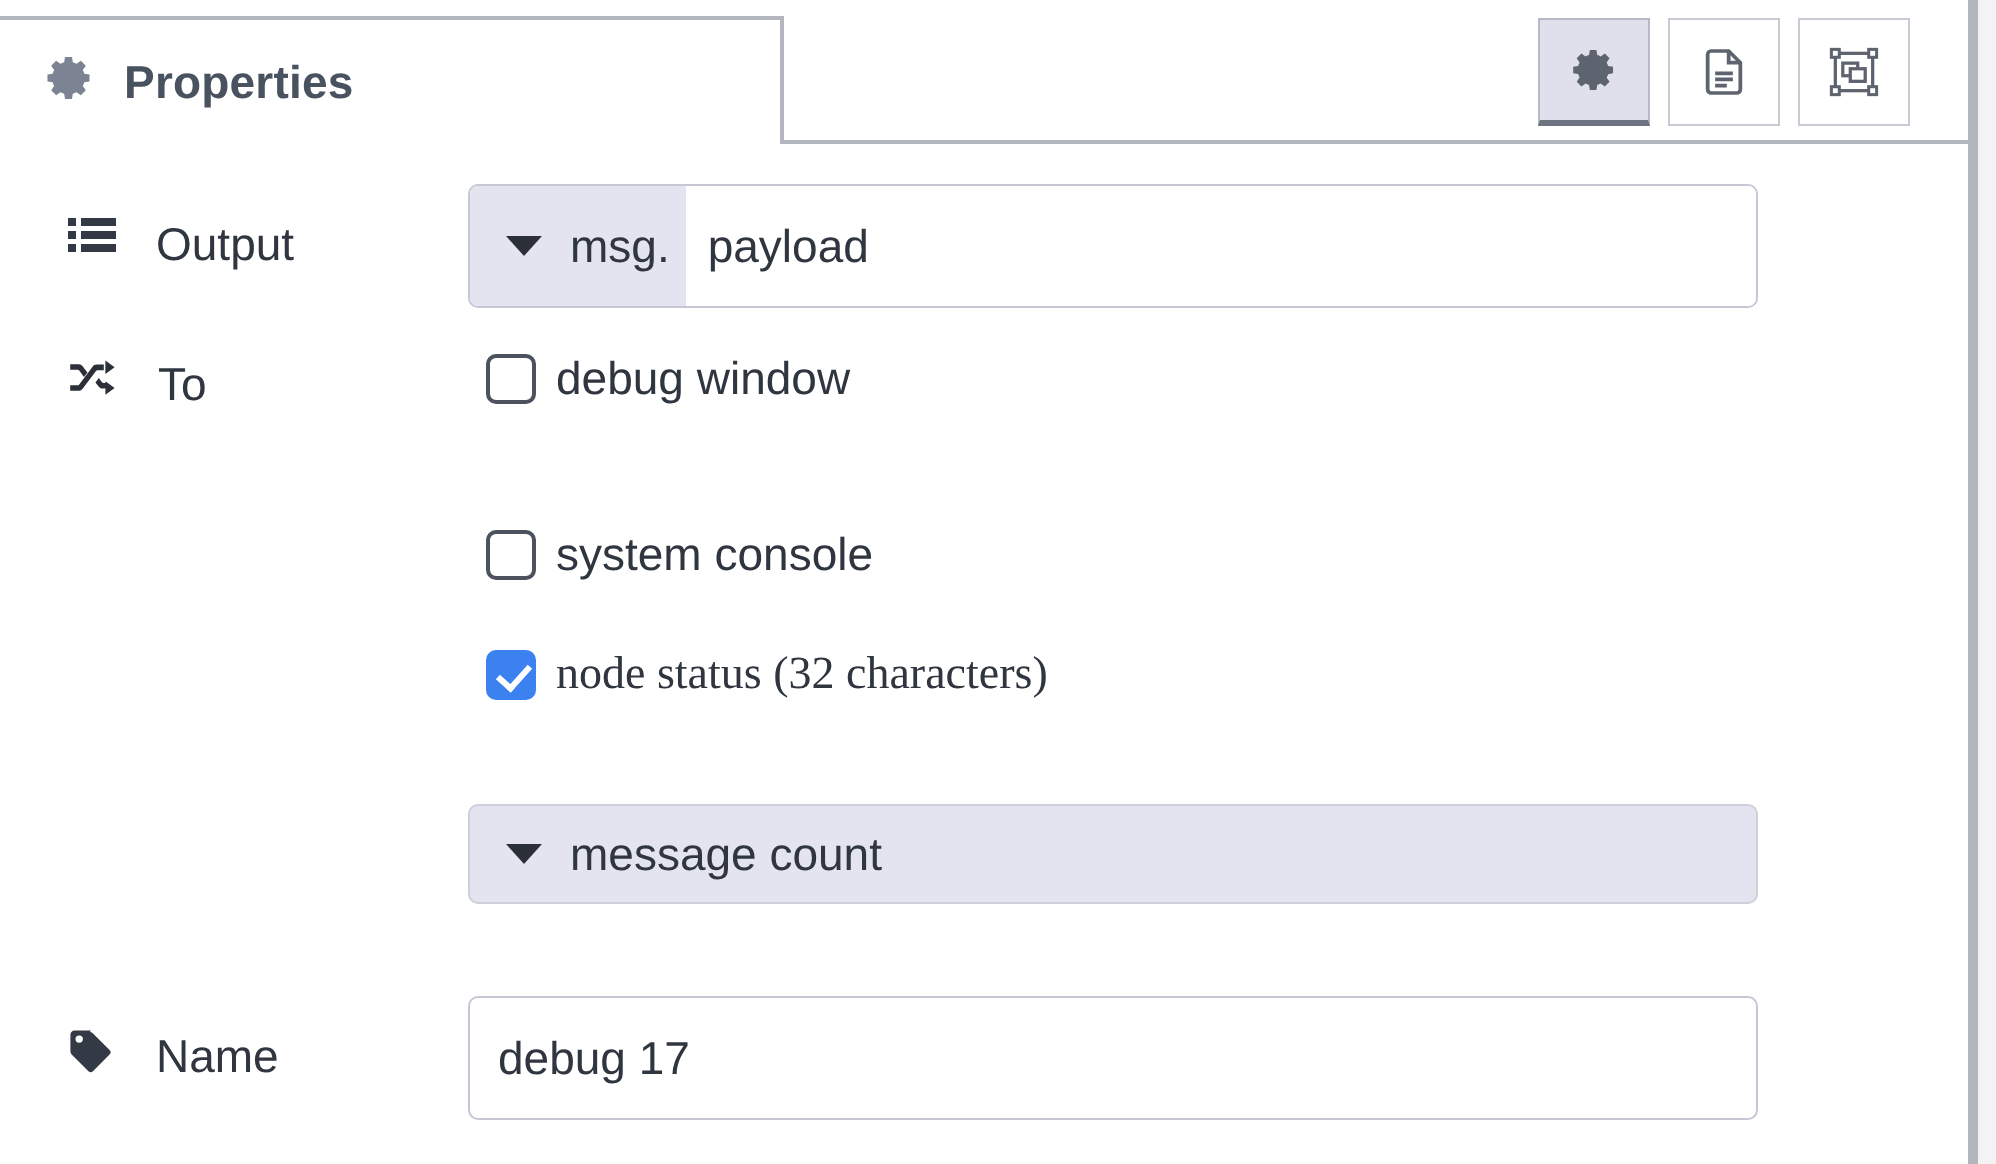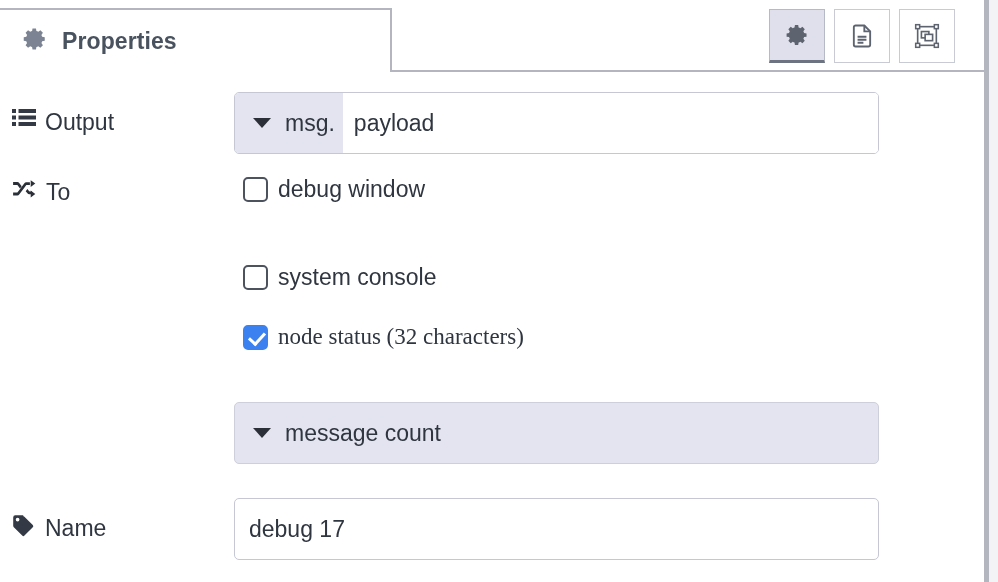--- a/index.html
+++ b/index.html
@@ -110,24 +110,24 @@
     left: 0; top: 72px;
     width: 985px;
   }
   .row {
     position: absolute;
     left: 0;
     width: 985px;
   }
   .row-label {
     position: absolute;
-    left: 12px;
-    display: flex;
-    align-items: center;
-    gap: 9px;
+    left: 34px;
+    display: flex;
+    align-items: center;
+    gap: 20px;
     color: #333a45;
     font-size: 23px;
     white-space: nowrap;
   }
   .row-label .label-text { color: #2f3640; }
 
   
   .typed-input {
     position: absolute;
     left: 234px;
@@ -204,21 +204,21 @@
     font-size: 23px;
     color: #2f3640;
     white-space: nowrap;
   }
 
   
   .select-box {
     position: absolute;
     left: 234px;
     width: 645px;
-    height: 62px;
+    height: 50px;
     background: #e3e4ef;
     border: 1px solid #cdd0da;
     border-radius: 5px;
     display: flex;
     align-items: center;
     gap: 14px;
     padding-left: 18px;
     font-size: 23px;
     color: #2f3640;
     cursor: pointer;

